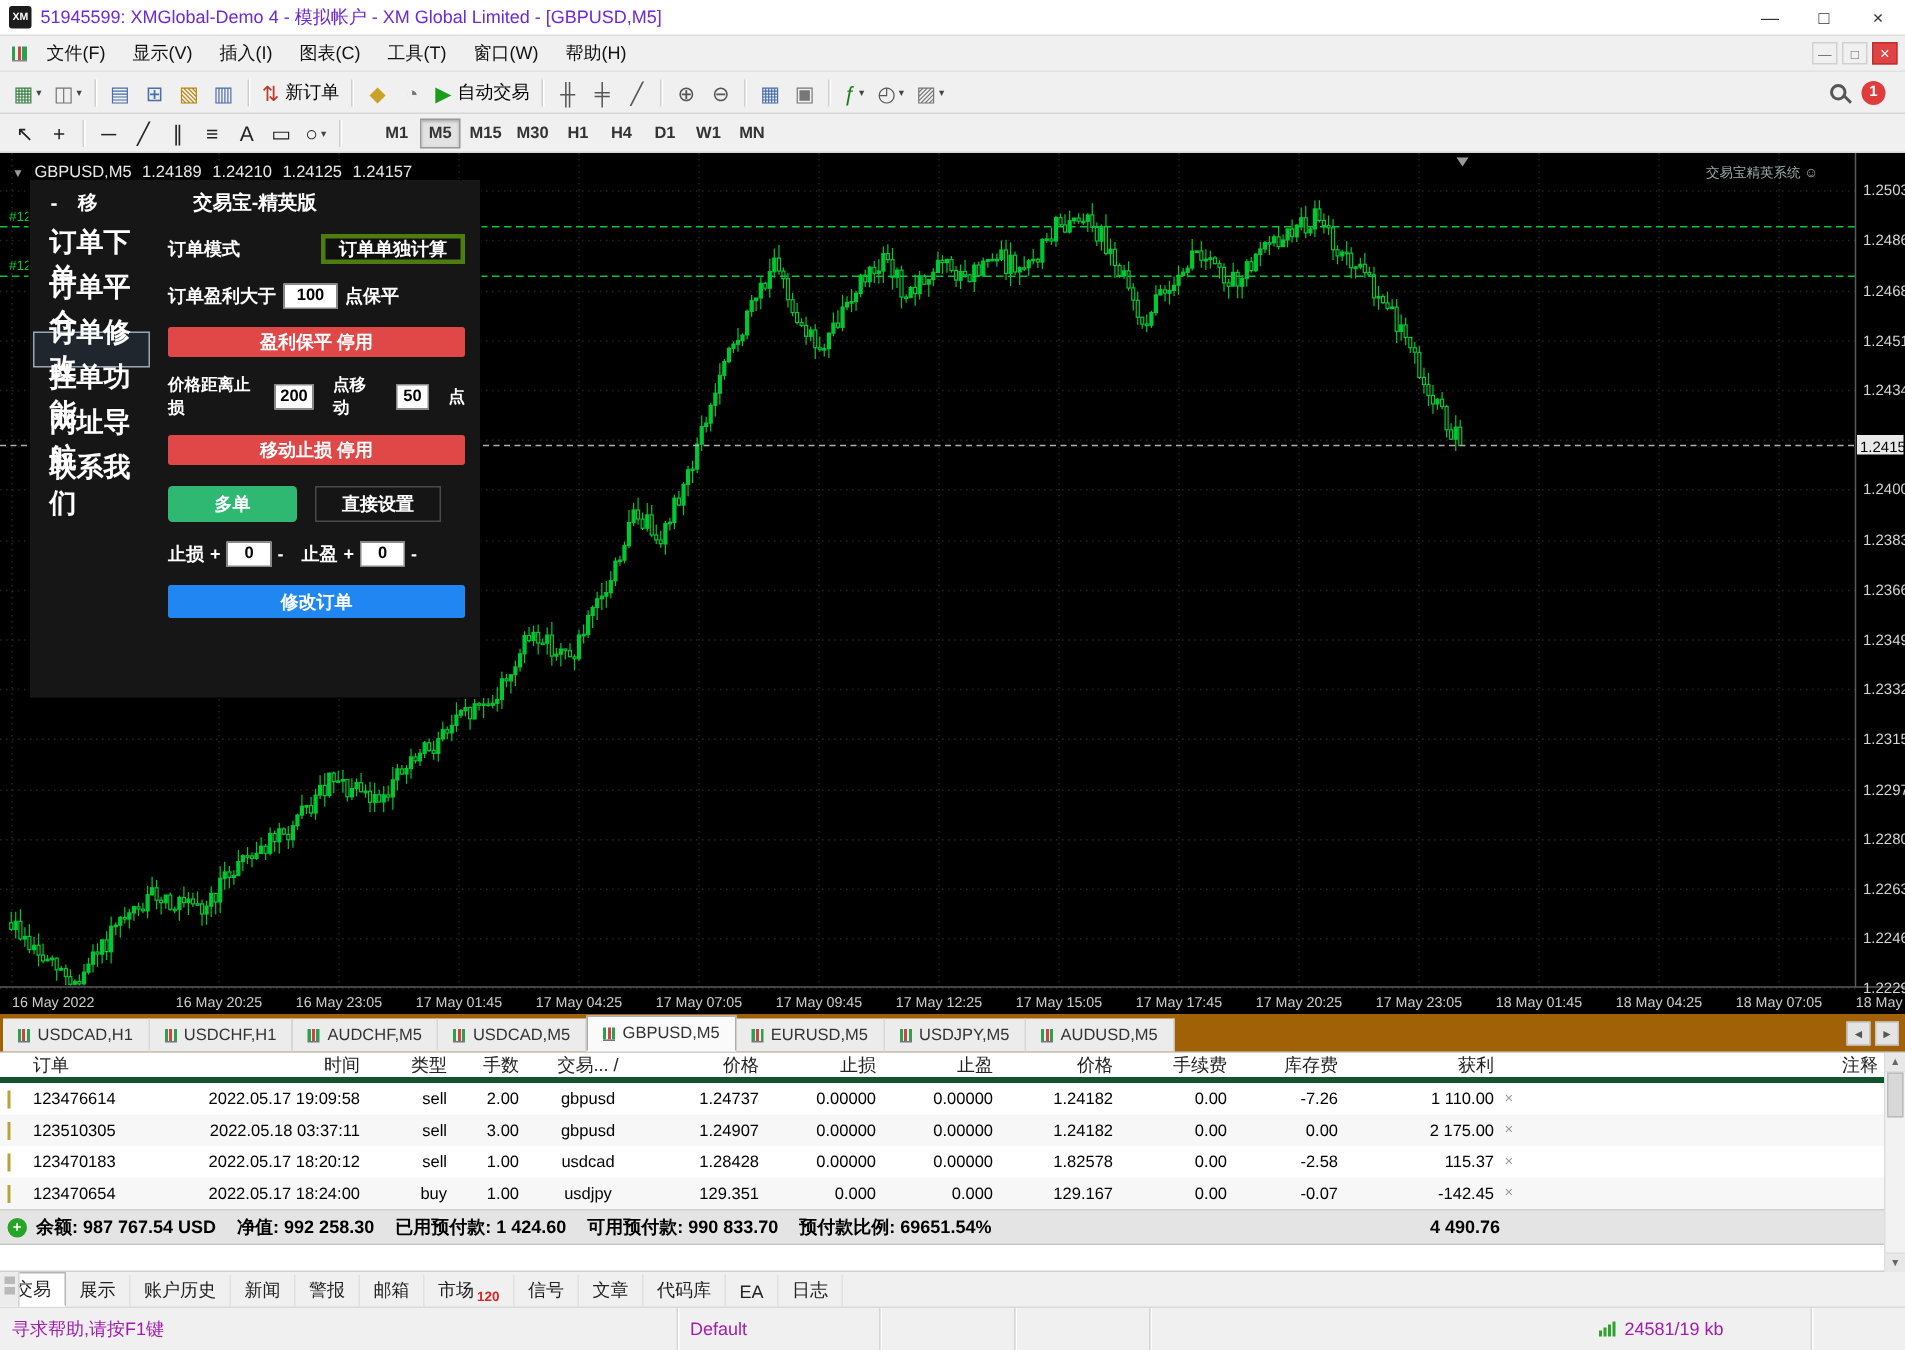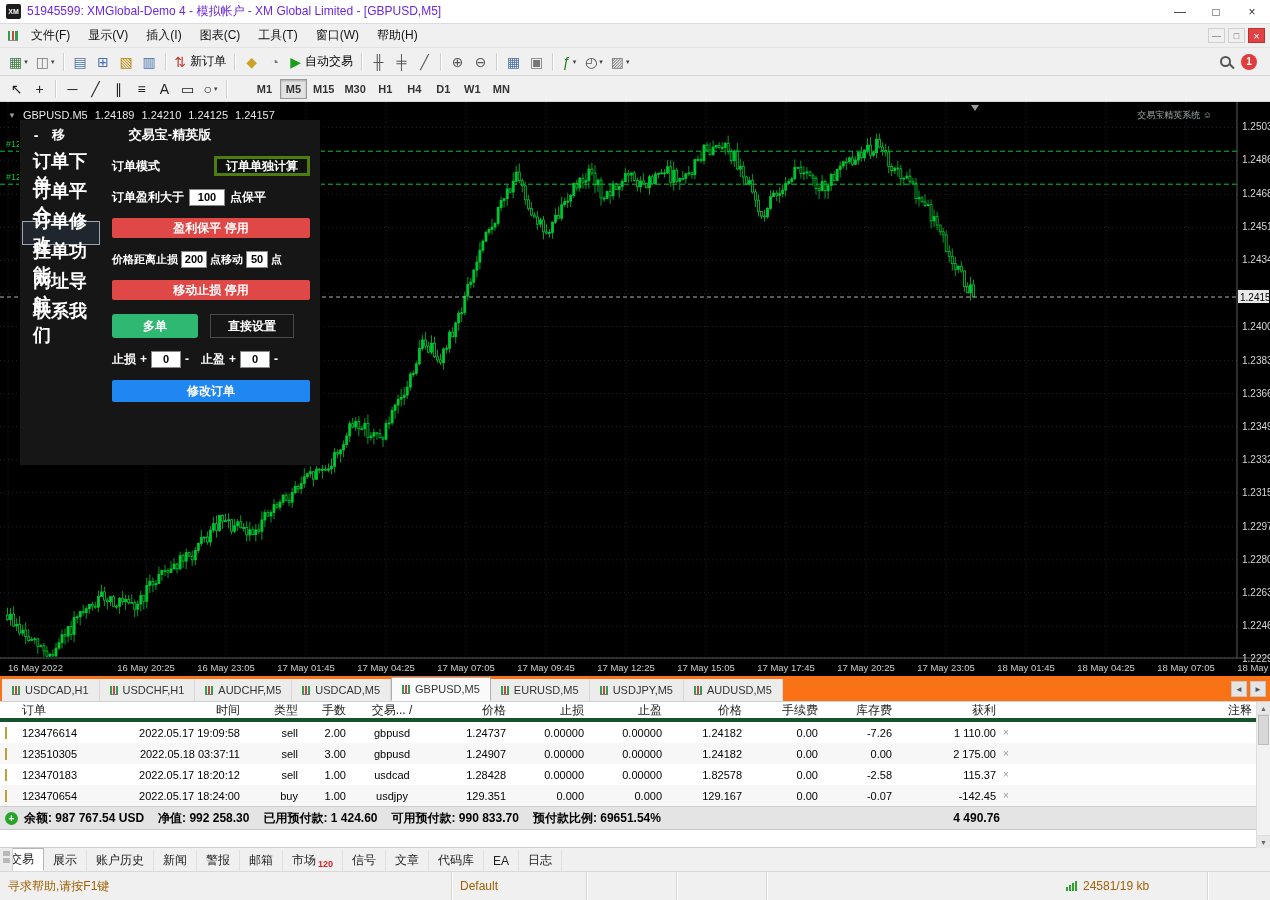--- a/index.html
+++ b/index.html
@@ -50,32 +50,32 @@
   .p-top{height:24px;display:flex;align-items:center;padding:6px 8px 0;position:relative}
   .p-min{width:16px;height:14px;display:flex;align-items:center;justify-content:center;font-weight:bold;font-size:14px}
   .p-drag{font-size:13px;font-weight:bold;margin-left:8px}
   .p-title{position:absolute;top:6px;left:0;width:100%;text-align:center;font-size:13px;font-weight:bold;pointer-events:none}
   .p-body{display:flex;padding-top:12px}
   .p-menu{width:84px;padding-top:5px}
   .p-mi{height:24px;margin:0 4px 6px 2px;display:flex;align-items:center;padding-left:10px;font-size:18px;font-weight:bold;border:1px solid transparent}
   .p-mi.active{background:#20262e;border-color:#9aa7b0}
   .p-content{flex:1;padding:0 10px 0 8px;font-size:12px;font-weight:bold}
   .p-row{display:flex;align-items:center;margin-bottom:11px;min-height:20px;gap:5px}
-  .p-row.small{font-size:11px;gap:3px}
+  .p-row.small{font-size:11px;gap:13px}
   .p-input{background:#fff;color:#000;border:1px solid #888;height:17px;font-size:11px;font-weight:bold;text-align:center;padding:0}
   .btn{display:flex;align-items:center;justify-content:center;font-weight:bold;font-size:12px;color:#fff;cursor:default}
   .btn-dark{background:#101010;border:3px solid #4d7c0f;height:20px;padding:0 9px}
   .btn-red{background:#e04848;height:20px;width:100%;border-radius:2px}
   .btn-green{background:#2eb872;height:24px;width:86px;border-radius:3px}
   .btn-black{background:#151515;border:1px solid #4a4a4a;height:24px;width:84px}
   .btn-blue{background:#2086f2;height:22px;width:100%;border-radius:2px}
   .sp{justify-content:space-between}
 
   
-  .chart-tabs{height:26px;background:#f97316;display:flex;align-items:flex-end;padding:2px 2px 0;border-bottom:1px solid #cfcfcf;position:relative}
+  .chart-tabs{height:26px;background:#a16207;display:flex;align-items:flex-end;padding:2px 2px 0;border-bottom:1px solid #cfcfcf;position:relative}
   .ctab{height:22px;display:flex;align-items:center;padding:0 10px;font-size:11px;color:#333;border-right:1px solid #d8d8d8;background:#ececec;white-space:nowrap}
   .ctab.active{background:#fafafa;border:1px solid #adadad;border-bottom:1px solid #fafafa;height:24px}
   .cticon{width:8px;height:9px;margin-right:5px;background:linear-gradient(to right,#2e9e4f 0,#2e9e4f 2px,transparent 2px,transparent 3px,#cc4444 3px,#cc4444 5px,transparent 5px,transparent 6px,#2e9e4f 6px,#2e9e4f 8px);border-bottom:1px solid #777}
   .ctab-arrows{position:absolute;right:4px;top:5px;display:flex;gap:3px}
   .ctab-arrow{width:16px;height:16px;font-size:8px;color:#555;display:flex;align-items:center;justify-content:center;background:#e4e4e4;border:1px solid #c6c6c6}
 
   
   #terminal{background:#fff;position:relative;height:146px;border-bottom:1px solid #cfcfcf}
   .trow{display:grid;grid-template-columns:18px 92px 134px 58px 48px 84px 76px 78px 78px 80px 76px 74px 104px 18px 1fr;align-items:center;height:21px;font-size:11px;color:#000}
   .trow.alt{background:#f7f7f7}
@@ -96,21 +96,21 @@
 
   
   .tbar{height:24px;background:#f0f0f0;display:flex;align-items:flex-end;border-bottom:1px solid #d9d9d9;position:relative}
   .side-strip{position:absolute;left:0;top:0;bottom:0;width:13px;background:#ececec;border-right:1px solid #d5d5d5;display:flex;flex-direction:column;align-items:center;gap:2px;padding-top:3px}
   .side-strip i{width:7px;height:5px;background:#b9b9b9;display:block}
   .ttab{height:21px;padding:0 9px;display:flex;align-items:center;font-size:12px;color:#222;border-right:1px solid #e0e0e0;white-space:nowrap}
   .ttab.active{background:#fff;border:1px solid #b5b5b5;border-bottom:1px solid #fff;height:23px}
   .b120{color:#d22;font-size:9px;margin-left:2px;font-weight:bold;align-self:flex-end;padding-bottom:2px}
 
   
-  .statusbar{height:28px;background:#f0f0f0;display:flex;align-items:stretch;font-size:12px;color:#a16207}
+  .statusbar{height:28px;background:#f0f0f0;display:flex;align-items:stretch;font-size:12px;color:#a21caf}
   .sb-cell{display:flex;align-items:center;padding:0 8px;border-right:1px solid #d6d6d6;box-shadow:1px 0 0 #fff;white-space:nowrap}
   .sb-help{width:452px}
   .sb-profile{width:135px}
   .sb-e1{width:90px}
   .sb-e2{width:90px}
   .sb-spacer{flex:1;border-right:none;box-shadow:none}
   .sb-traffic{width:150px;border-right:1px solid #d6d6d6}
   .sb-end{width:62px;border-right:none;box-shadow:none}
   .conn{display:flex;align-items:flex-end;gap:1px;margin-right:6px}
   .conn i{width:2px;background:#2aa52a;display:block}

